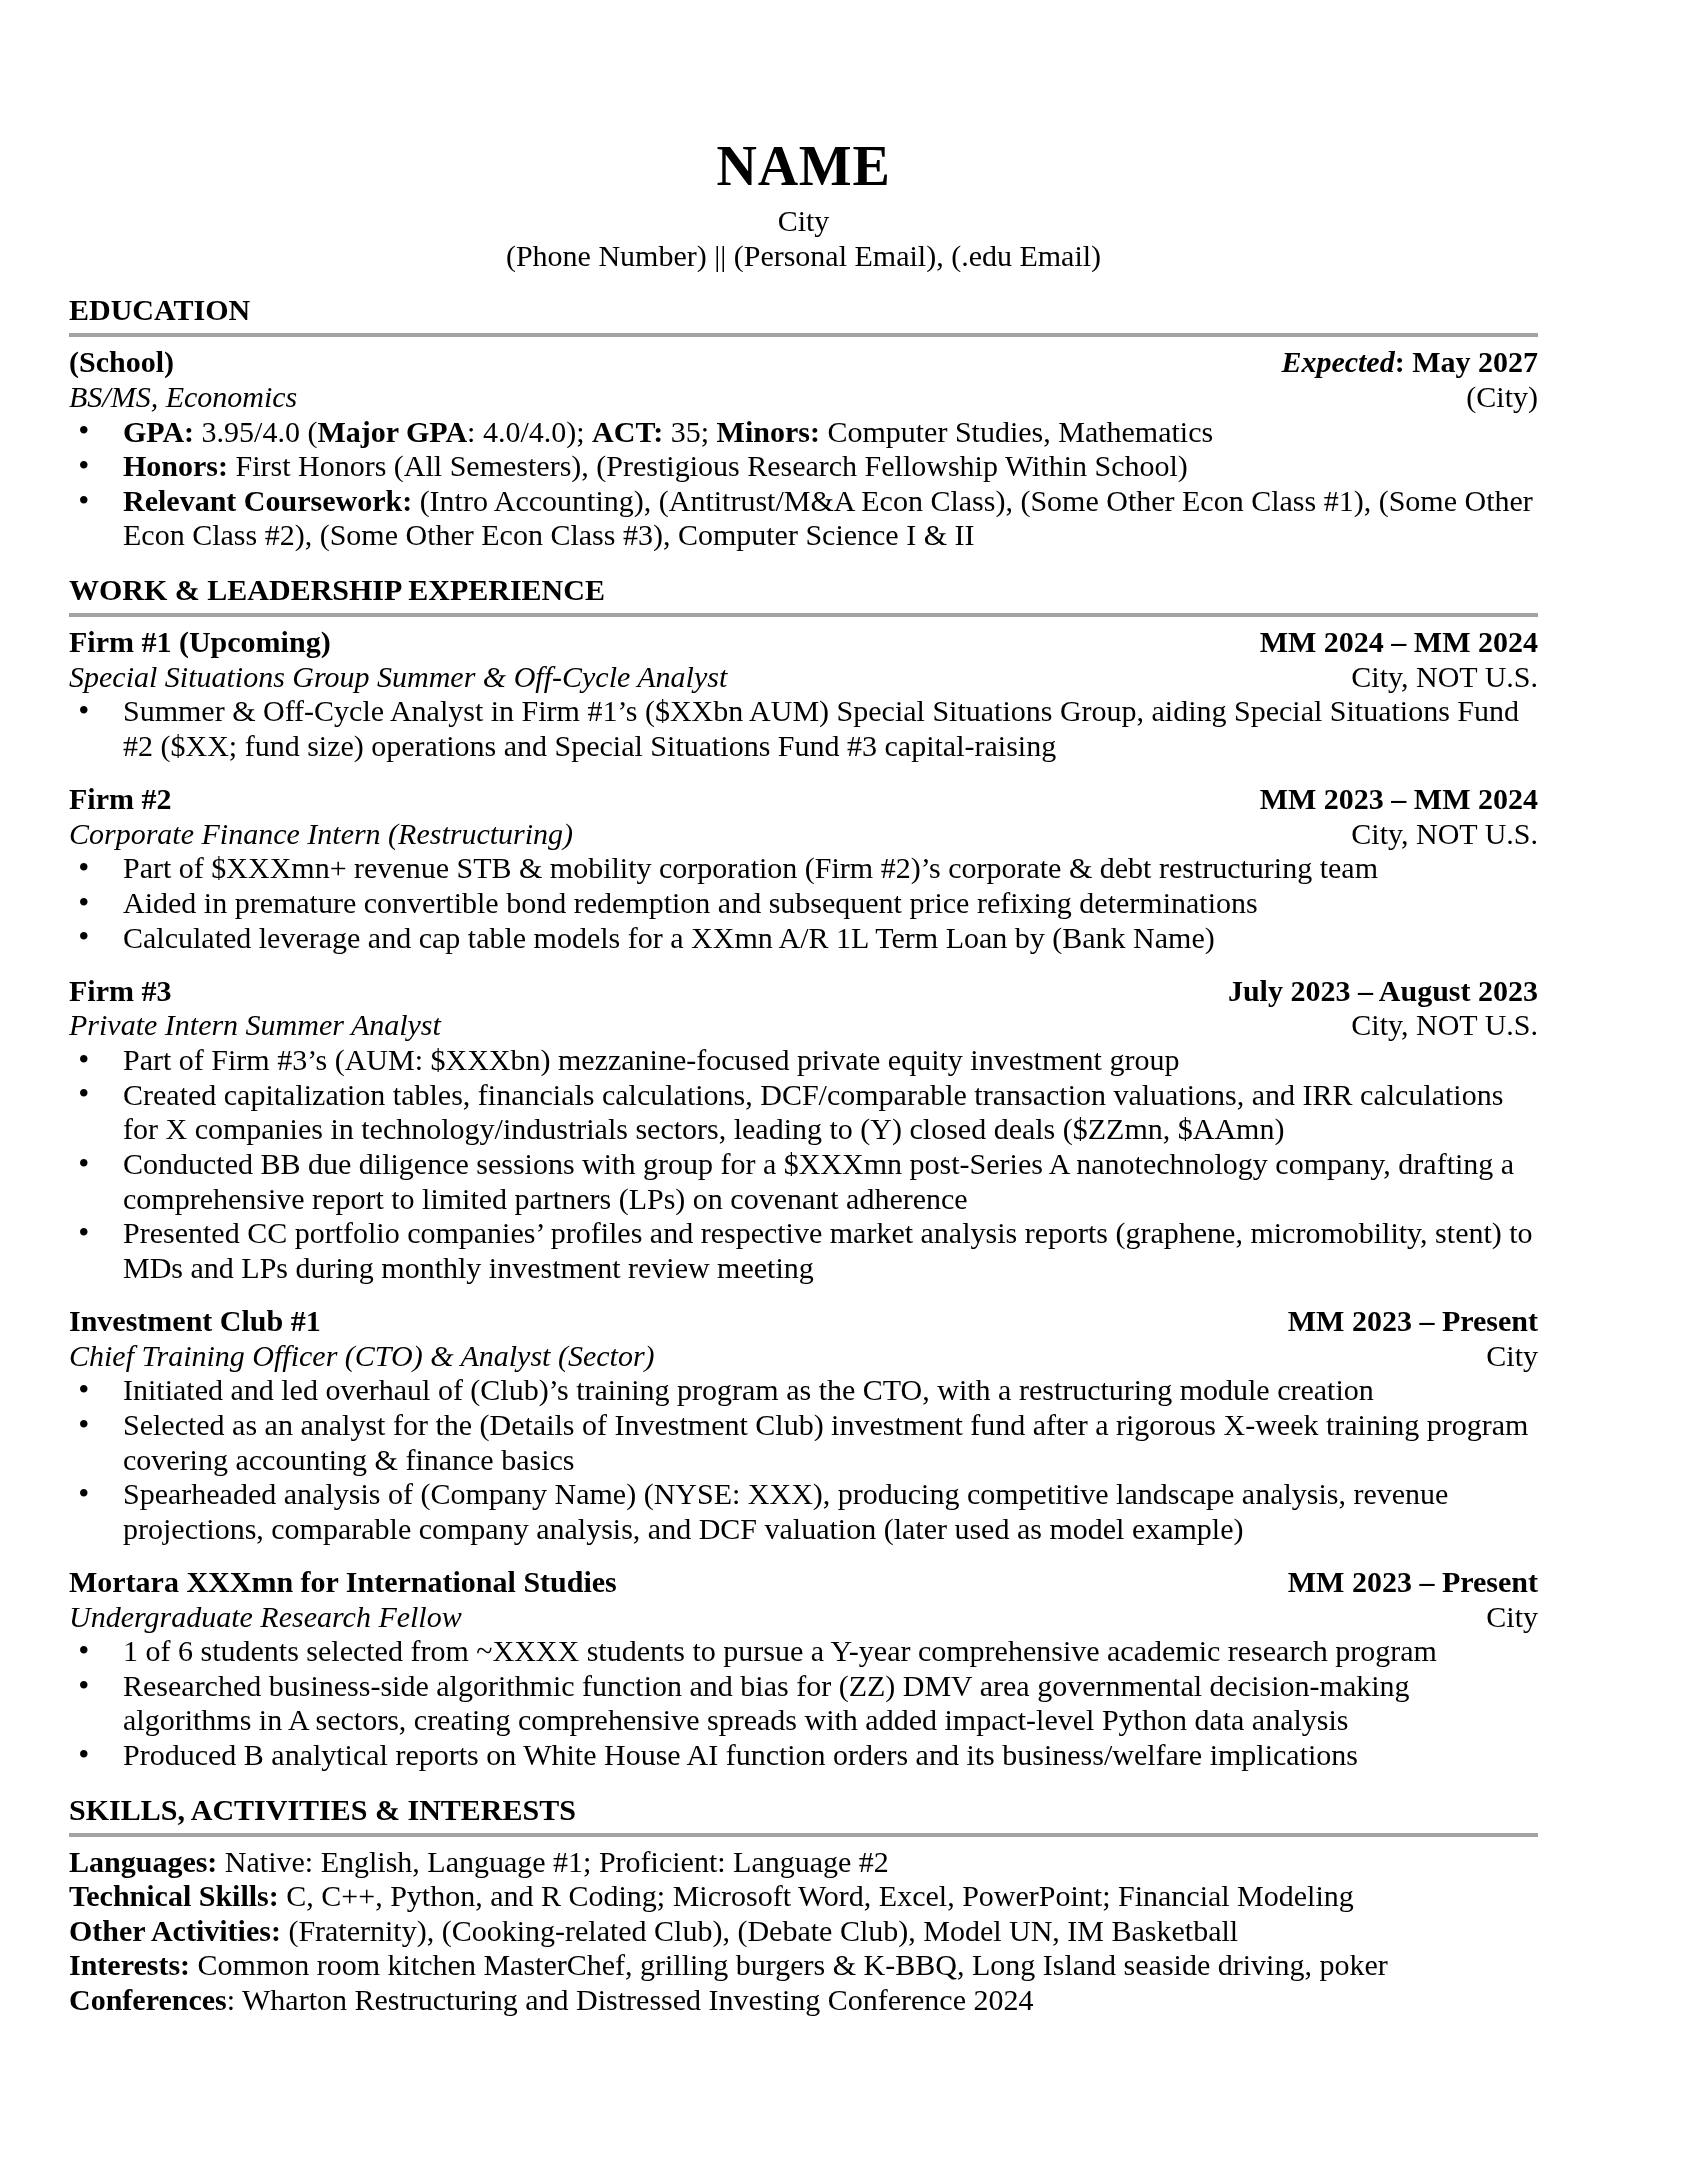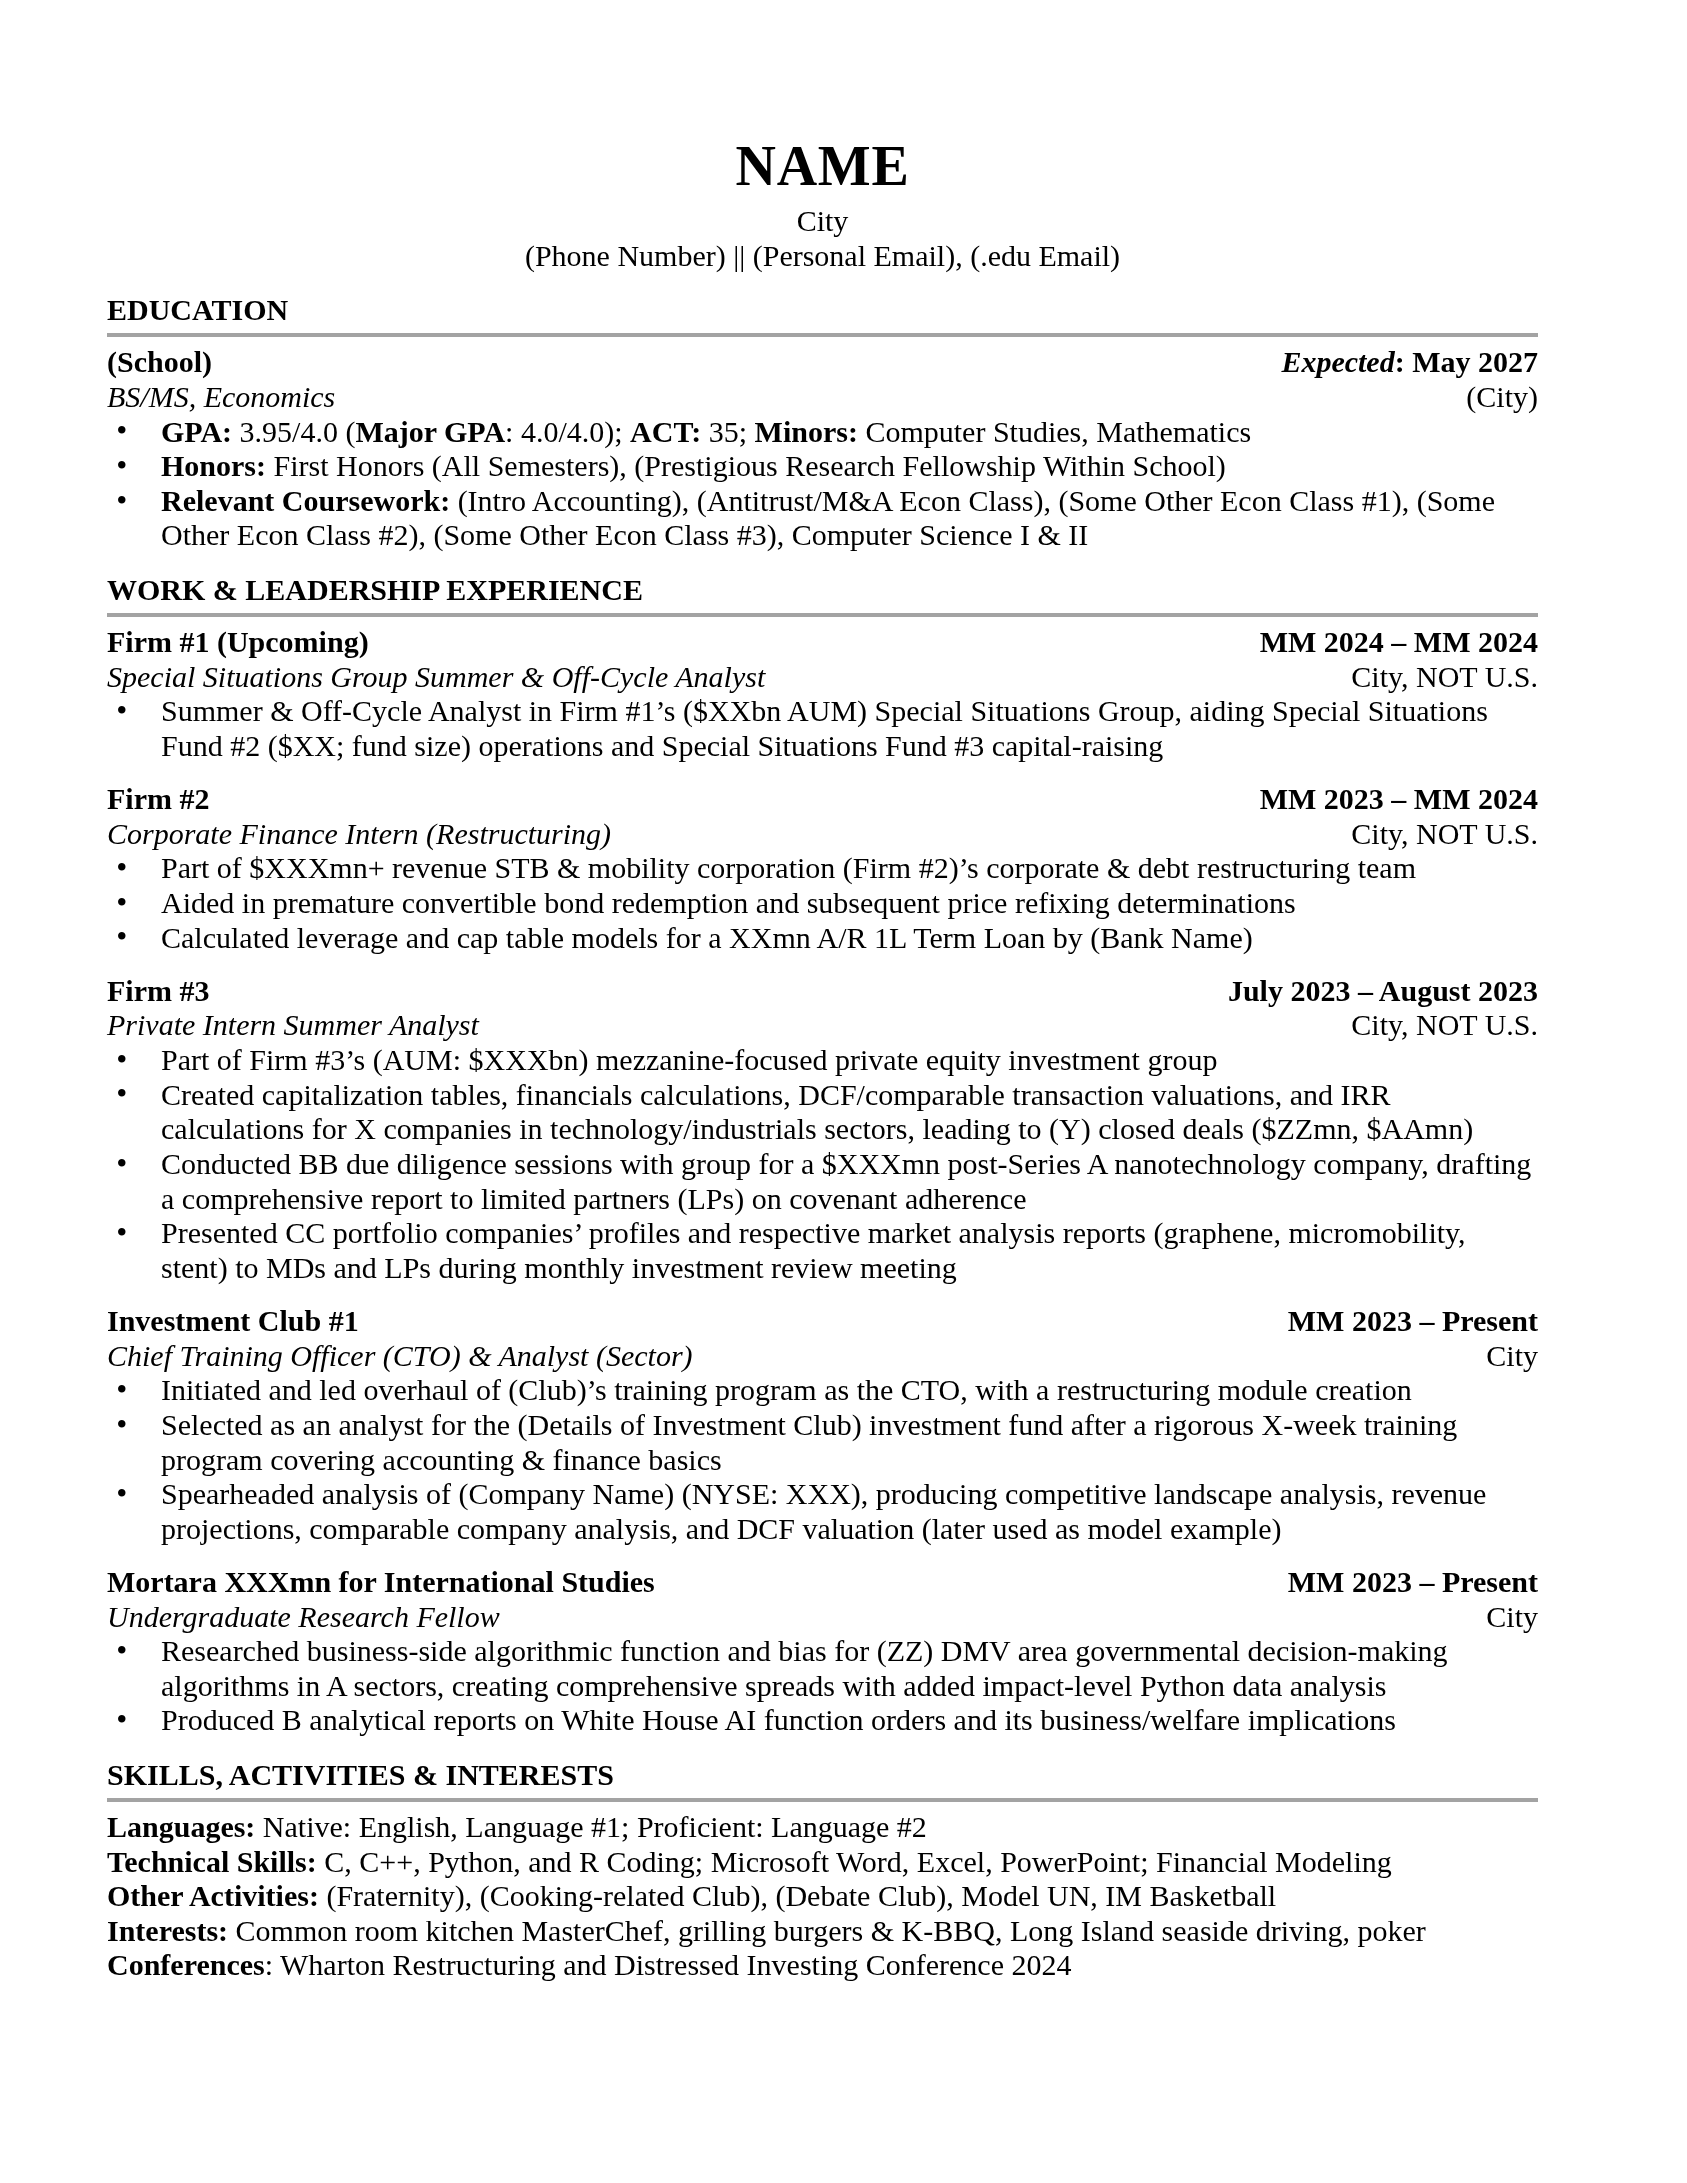--- a/index.html
+++ b/index.html
@@ -1,20 +1,20 @@
 <!DOCTYPE html>
 <html style="font-size:10.6px"><head>
 <meta charset="utf-8">
 <style>
   html,body { margin:0; padding:0; background:#ffffff; }
   .page {
     position:relative;
     width:1687px; height:2061px;
     box-sizing:border-box;
-    padding:136px 149px 0 107px;
+    padding:136px 149px 0 69px;
     background:#ffffff;
     color:#000000;
     font-family:"Liberation Serif", serif;
     font-size:30px;
     line-height:1.155;
     overflow:hidden;
   }
   .b { font-weight:bold; }
   .i { font-style:italic; }
 
@@ -142,20 +142,21 @@
   <div class="entry">
     <div class="row">
       <span class="cell-left"><span class="b">Mortara XXXmn for International Studies</span></span>
       <span class="cell-right"><span class="b">MM 2023 – Present</span></span>
     </div>
     <div class="row">
       <span class="cell-left"><span class="i">Undergraduate Research Fellow</span></span>
       <span class="cell-right"><span>City</span></span>
     </div>
     <ul class="bullets">
+              <li class="bullet"><span>1 of 6 students selected from ~XXXX students to pursue a Y-year comprehensive academic research program</span></li>
               <li class="bullet"><span>Researched business-side algorithmic function and bias for (ZZ) DMV area governmental decision-making algorithms in A sectors, creating comprehensive spreads with added impact-level Python data analysis</span></li>
               <li class="bullet"><span>Produced B analytical reports on White House AI function orders and its business/welfare implications</span></li>
             </ul>
   </div>
 </div>
   </section>
 
   <section class="section">
     <h2 class="section-title">SKILLS, ACTIVITIES &amp; INTERESTS</h2>
     <div class="section-body">

